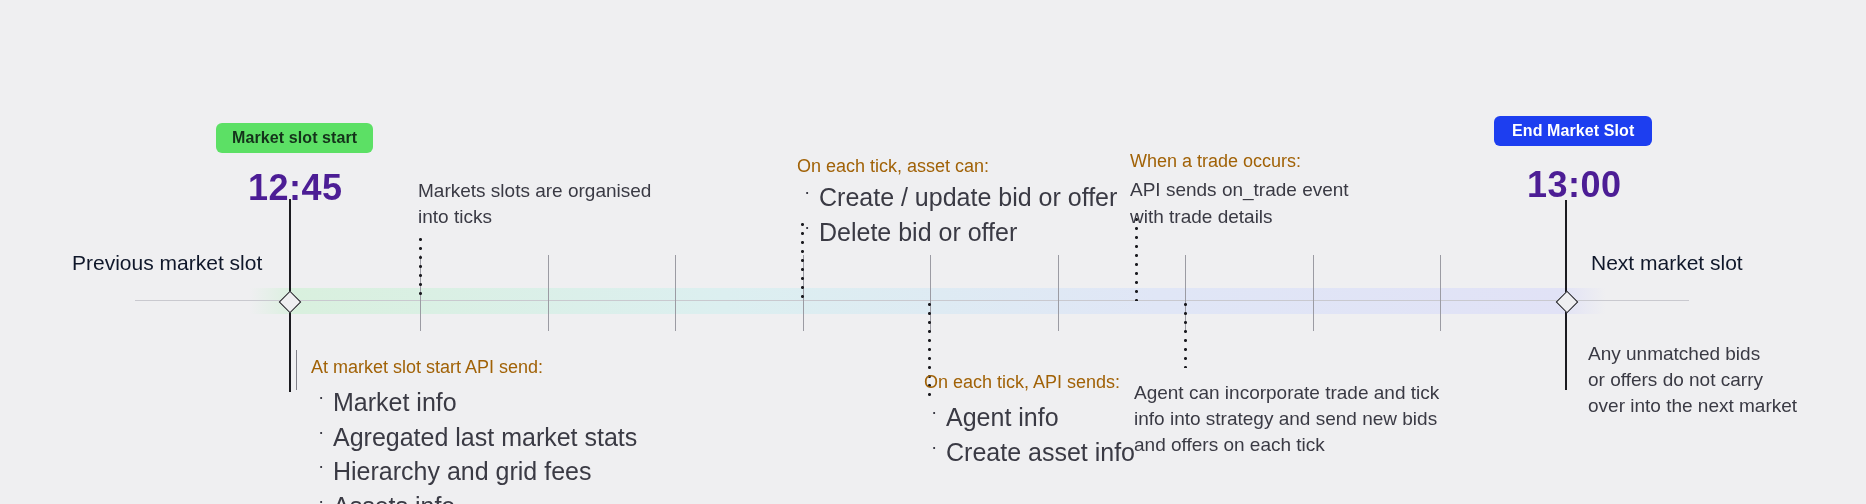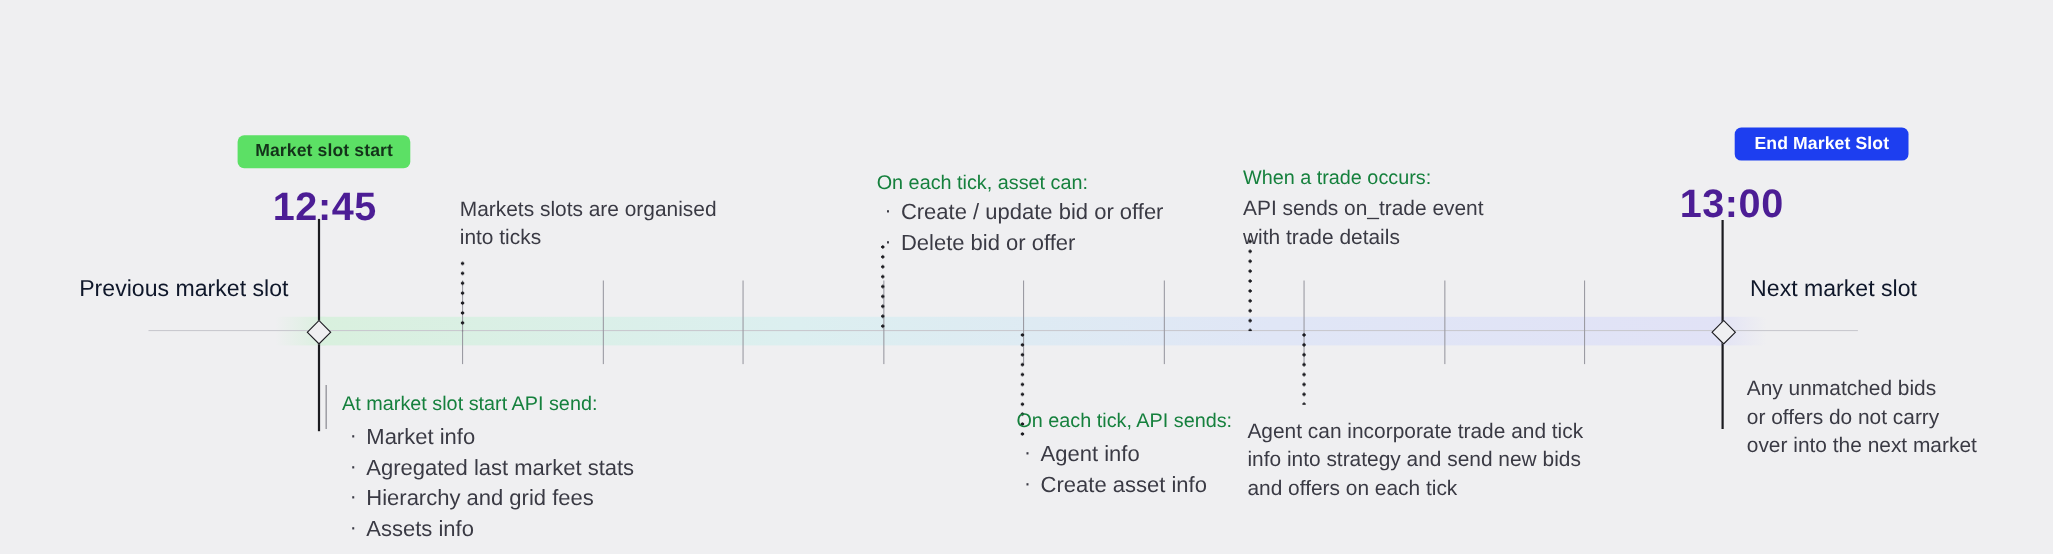--- a/index.html
+++ b/index.html
@@ -140,35 +140,35 @@
     white-space: nowrap;
   }
 
   
   .note {
     position: absolute;
     white-space: nowrap;
   }
   .note-head {
     font-size: 18px;
-    color: #15803d;
+    color: #a16207;
     line-height: 1.35;
   }
   .note-body {
     font-size: 19px;
     color: #3a3a44;
     line-height: 1.38;
   }
   .note-list {
     margin: 2px 0 0 0;
     padding: 0;
     list-style: none;
   }
   .note-list li {
-    font-size: 20px;
+    font-size: 25px;
     color: #3a3a44;
     line-height: 1.38;
     padding-left: 22px;
     position: relative;
   }
   .note-list li::before {
     content: "\00B7";
     position: absolute;
     left: 7px;
     top: -1px;
@@ -208,21 +208,21 @@
   <div class="diamond" style="left:282px;top:294px;"></div>
 
   <div class="pill pill-start" style="left:216px;top:123px;">
     <span>Market slot start</span>
   </div>
   <div class="clock" style="left:248px;top:167px;">12:45</div>
 
   <div class="endpost" style="left:1565px;top:200px;height:190px;"></div>
   <div class="diamond" style="left:1559px;top:294px;"></div>
 
-  <div class="pill pill-end" style="left:1577px;top:116px;">
+  <div class="pill pill-end" style="left:1494px;top:116px;">
     <span>End Market Slot</span>
   </div>
   <div class="clock" style="left:1527px;top:164px;">13:00</div>
 
   <div class="slot-label" style="left:72px;top:251px;">Previous market slot</div>
   <div class="slot-label" style="left:1591px;top:251px;">Next market slot</div>
 
   <div class="note" style="left:418px;top:178px;">
     <div class="note-body">Markets slots are organised</div>
     <div class="note-body">into  ticks</div>

